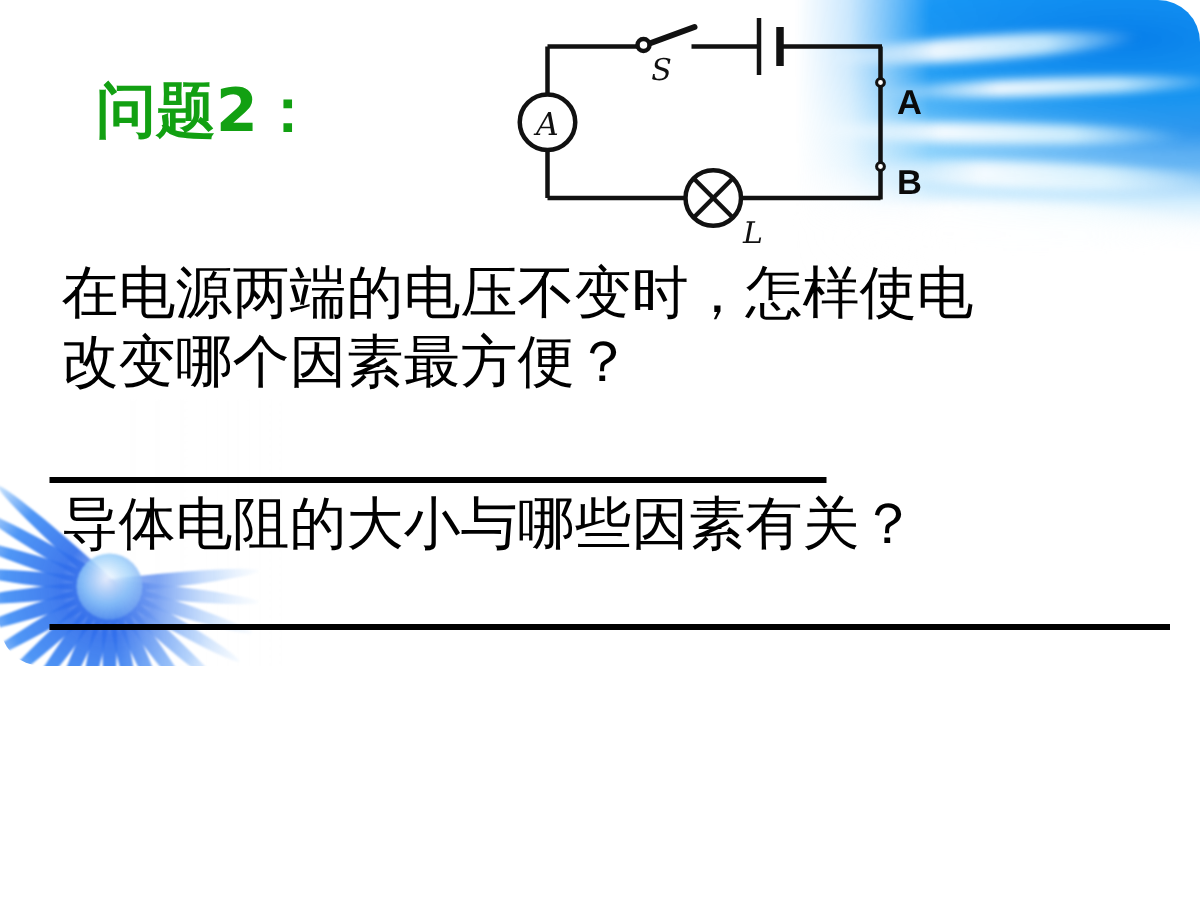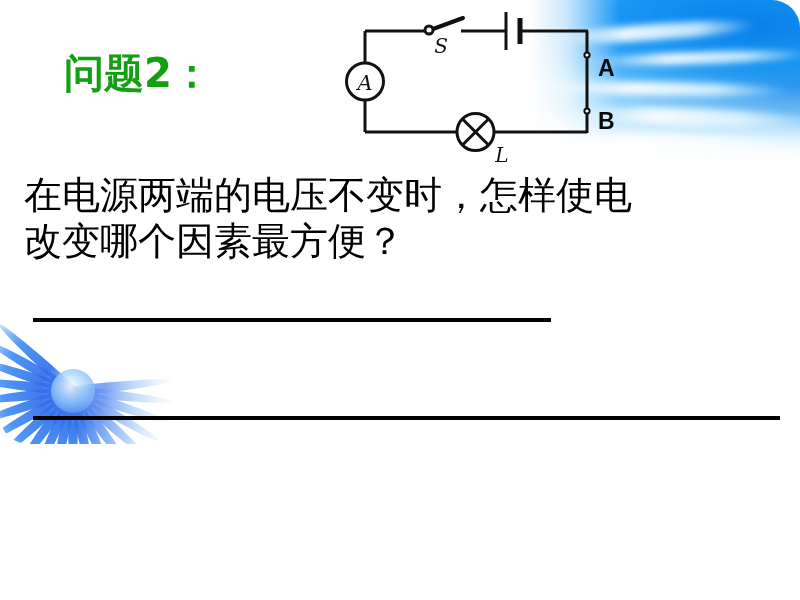--- a/index.html
+++ b/index.html
@@ -130,21 +130,21 @@
     font-size: 23px;
     font-weight: bold;
     color: #0a0a0a;
   }
   .lbl-a { left: 598px; top: 55px; }
   .lbl-b { left: 598px; top: 108px; }
 
   
   .body-line {
     position: absolute;
-    left: 24px;
+    left: 41px;
     font-size: 38px;
     font-weight: normal;
     color: #000000;
     white-space: nowrap;
     line-height: 1.05;
     letter-spacing: 0px;
   }
   .ln1 { top: 176px; }
   .ln2 { top: 222px; }
   .ln3 { top: 330px; }
@@ -249,17 +249,18 @@
     <text x="172" y="162" font-family="DejaVu Serif, Liberation Serif, serif" font-style="italic" font-size="20" fill="#111" text-anchor="middle">L</text>
   </svg>
 
   <div class="term-label lbl-a">A</div>
   <div class="term-label lbl-b">B</div>
 
   <div class="body-line ln1">在电源两端的电压不变时，怎样使电</div>
   <div class="body-line ln2">改变哪个因素最方便？</div>
 
   <div class="rule rule1"></div>
+  <div class="body-line ln3">导体电阻的大小与哪些因素有关？</div>
 
   <div class="rule rule2"></div>
   <div class="blank-rule"></div>
 
 </div>
 
 </body></html>

